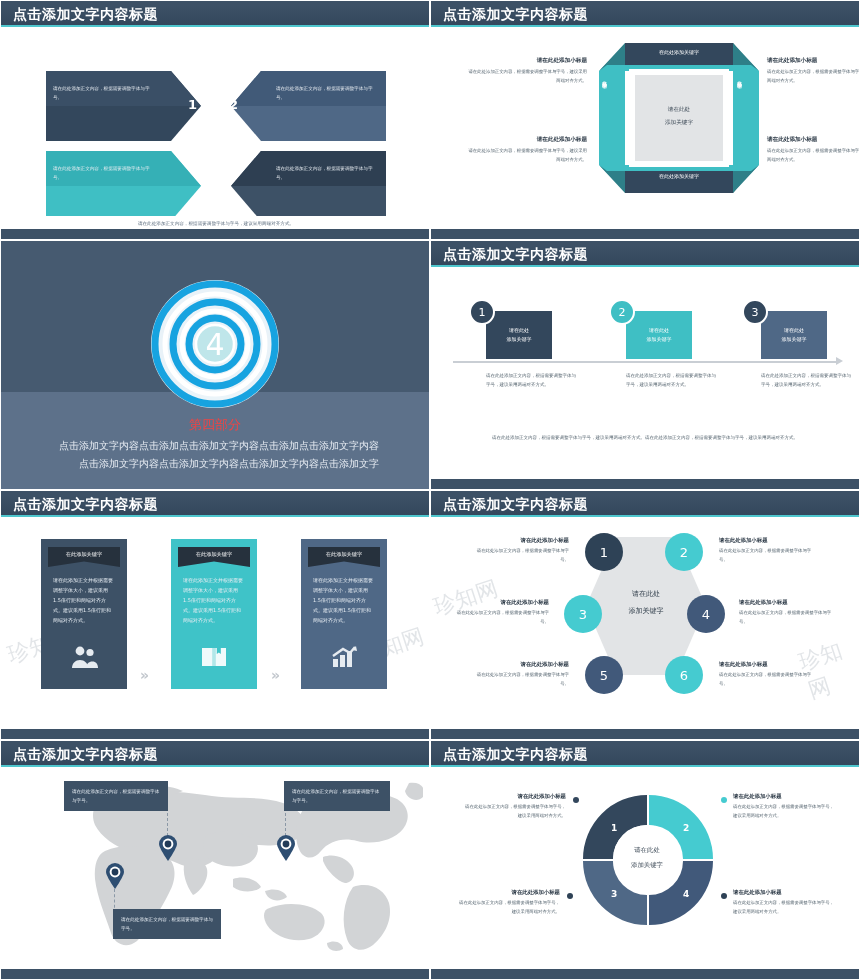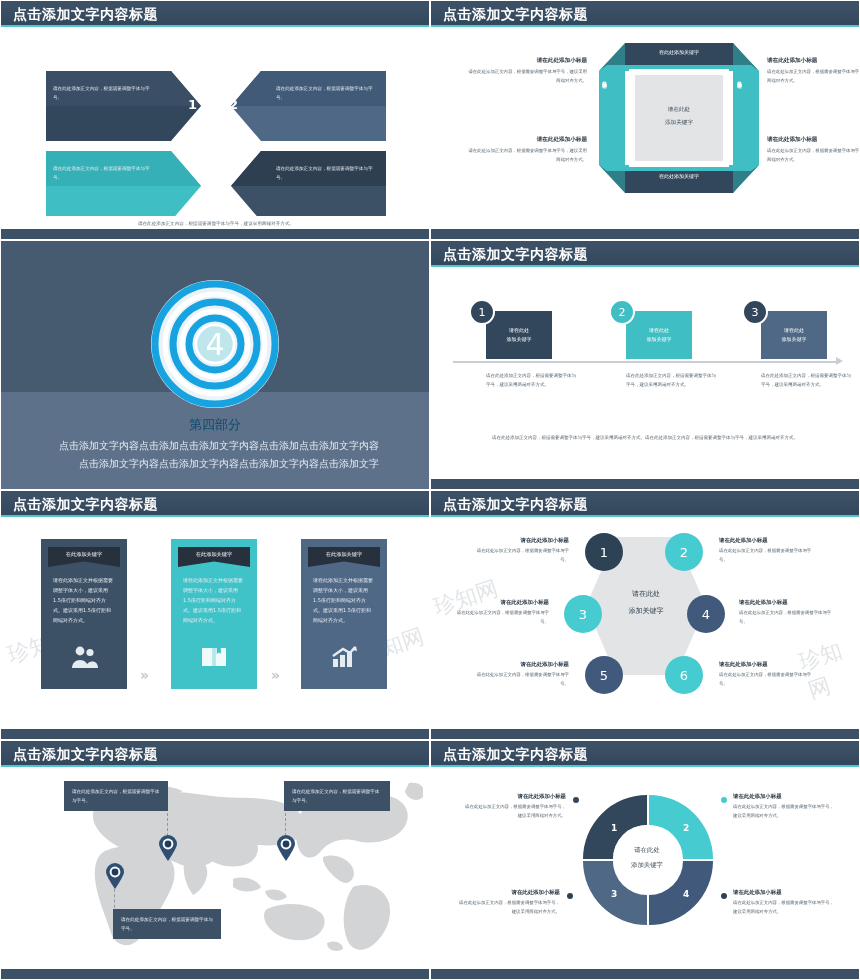--- a/index.html
+++ b/index.html
@@ -64,21 +64,21 @@
   .sideblk .p { font-size:4.4px; line-height:2.0; color:#55646f; }
 
   
   .sec {
     position:absolute; inset:0;
     background: linear-gradient(180deg,#465a70 0%,#465a70 61%,#5d718a 61%,#5d718a 100%);
   }
   .rings { position:absolute; left:50%; top:38px; transform:translateX(-50%);
            width:130px; height:130px; }
   .sec-h { position:absolute; left:0; right:0; top:175px; text-align:center;
-           color:#0c4a6e; font-size:13px; font-family:"DejaVu Serif","Liberation Serif",serif; }
+           color:#ef4444; font-size:13px; font-family:"DejaVu Serif","Liberation Serif",serif; }
   .sec-p { position:absolute; left:50px; right:50px; top:196px; text-align:right;
            color:#e7ecf3; font-size:10px; line-height:1.75;
            font-family:"DejaVu Serif","Liberation Serif",serif;}
 
   
   .tl-card { position:absolute; width:66px; height:48px; }
   .tl-card .body { position:absolute; inset:0; display:flex; flex-direction:column;
      align-items:center; justify-content:center; color:#fff; font-size:5px; line-height:1.9;}
   .tl-bubble { position:absolute; width:26px; height:26px; border-radius:50%;
      display:flex; align-items:center; justify-content:center;

